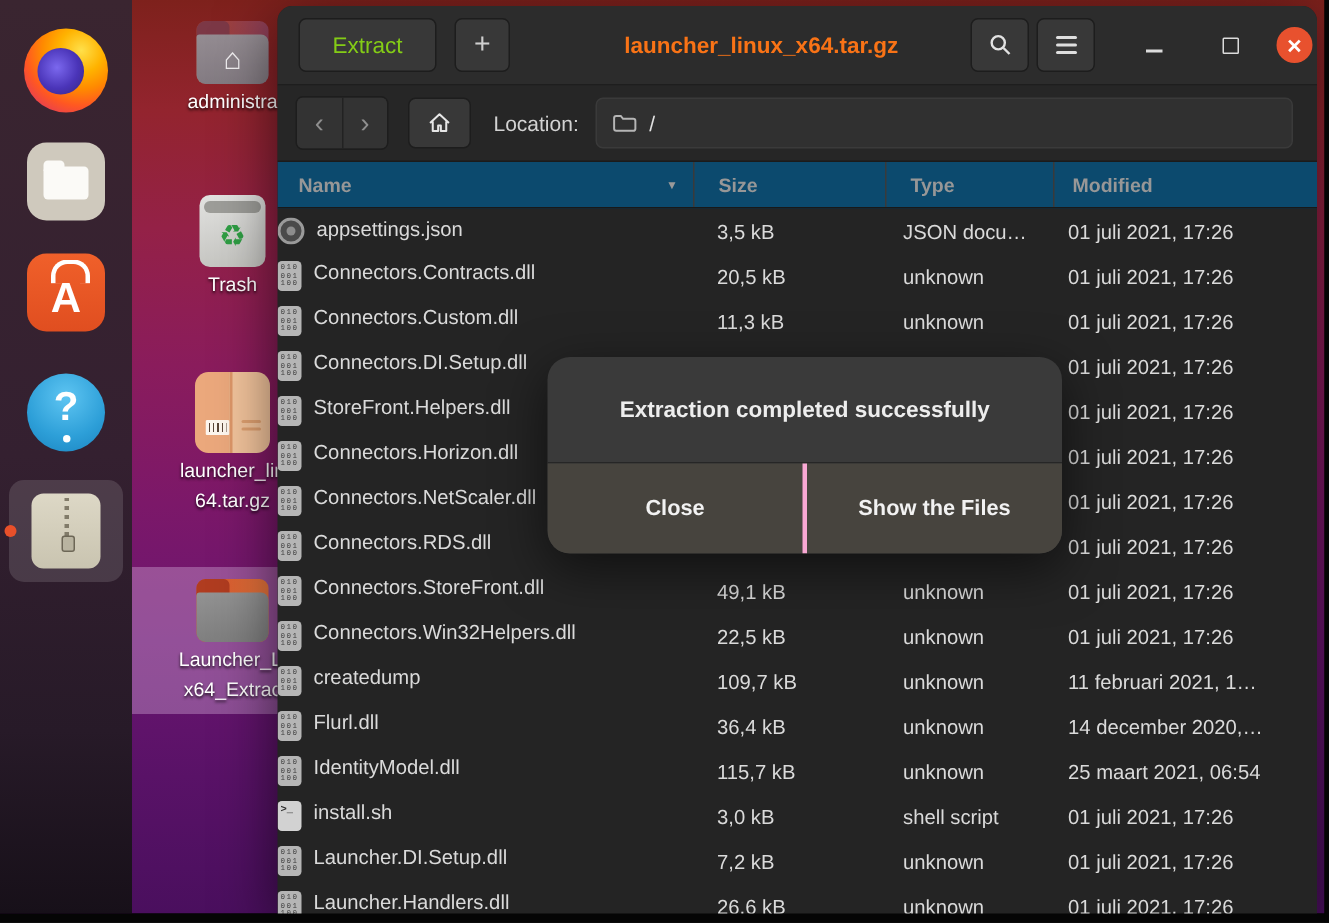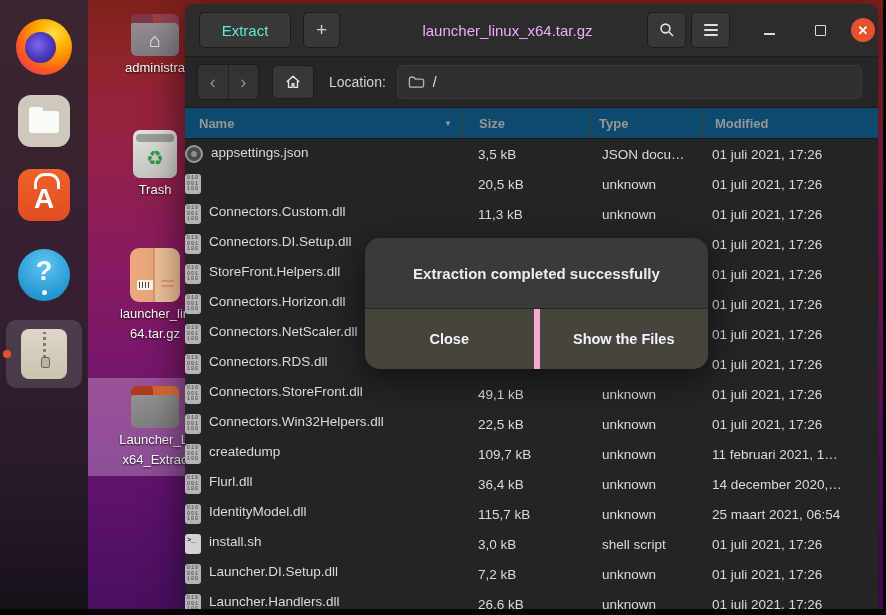--- a/index.html
+++ b/index.html
@@ -75,28 +75,28 @@
   .dpack .p1{bottom:20px;} .dpack .p2{bottom:15px;}
   
   .window{
     position:absolute;left:185px;top:4px;width:693px;height:606px;
     background:#242424;border-radius:10px 10px 0 0;overflow:hidden;
     box-shadow:0 10px 40px rgba(0,0,0,0.6);z-index:10;
     display:flex;flex-direction:column;color:#dcdcdc;
   }
   .titlebar{height:52px;background:#2c2c2c;border-bottom:1px solid #1e1e1e;position:relative;flex:0 0 auto;}
   .tb-btn{position:absolute;top:8px;height:36px;background:#383838;border:1px solid #1d1d1d;border-radius:5px;
-    color:#5eead4;font-size:15px;display:flex;align-items:center;justify-content:center;cursor:pointer;box-sizing:border-box;}
+    color:#84cc16;font-size:15px;display:flex;align-items:center;justify-content:center;cursor:pointer;box-sizing:border-box;}
   .btn-extract{left:14px;width:92px;}
   .btn-add{left:118px;width:37px;font-size:19px;color:#cfcfcf;}
   .btn-search{left:462px;width:39px;}
   .btn-menu{left:506px;width:39px;flex-direction:column;gap:3px;}
   .menu-bar{width:14px;height:2px;background:#dedede;border-radius:1px;}
   .win-title{position:absolute;left:152px;right:200px;top:0;height:52px;display:flex;align-items:center;justify-content:center;
-    font-weight:normal;font-size:15px;color:#f0abfc;white-space:nowrap;}
+    font-weight:bold;font-size:15px;color:#f97316;white-space:nowrap;}
   .ctl{position:absolute;top:14px;width:24px;height:24px;display:flex;align-items:center;justify-content:center;cursor:pointer;}
   .ctl-min{left:572px;} .ctl-max{left:623px;} 
   .min-glyph{width:11px;height:2px;background:#dcdcdc;margin-top:8px;}
   .max-glyph{width:9px;height:9px;border:1.5px solid #dcdcdc;border-radius:1px;}
   .ctl-close{left:666px;width:24px;height:24px;border-radius:50%;background:#e8512e;color:#fff;font-size:13px;font-weight:bold;}
   
   .toolbar{height:50px;background:#262626;border-bottom:1px solid #1b1b1b;display:flex;align-items:center;padding:0 16px 0 12px;flex:0 0 auto;gap:0;}
   .navpair{display:flex;width:60px;height:34px;border:1px solid #1d1d1d;border-radius:5px;overflow:hidden;flex:0 0 auto;}
   .navpair .nav{flex:1;background:#333;display:flex;align-items:center;justify-content:center;color:#8f8f8f;font-size:18px;cursor:pointer;}
   .navpair .nav + .nav{border-left:1px solid #222;}
@@ -104,21 +104,21 @@
     display:flex;align-items:center;justify-content:center;cursor:pointer;box-sizing:border-box;flex:0 0 auto;}
   .loc-label{margin-left:15px;font-size:14px;color:#d2d2d2;flex:0 0 auto;}
   .loc-input{margin-left:11px;flex:1;height:34px;background:#303030;border:1px solid #3a3a3a;border-radius:5px;
     display:flex;align-items:center;padding:0 10px;gap:8px;box-sizing:border-box;color:#e2e2e2;font-size:14px;cursor:text;}
   
   .colhead{height:30px;background:#0c4a6e;border-bottom:1px solid #191919;display:flex;flex:0 0 auto;
     font-size:13px;font-weight:bold;color:#979797;}
   .ch{display:flex;align-items:center;box-sizing:border-box;cursor:pointer;}
   .ch-name{width:277px;padding-left:14px;}
   .ch-size{width:128px;padding-left:16px;border-left:1px solid #3a3a3a;}
-  .ch-type{width:112px;padding-left:8px;border-left:1px solid #3a3a3a;}
+  .ch-type{width:112px;padding-left:16px;border-left:1px solid #3a3a3a;}
   .ch-mod{flex:1;padding-left:12px;border-left:1px solid #3a3a3a;}
   .sortarrow{margin-left:auto;margin-right:10px;font-size:8px;color:#9a9a9a;}
   
   .flist{flex:1;overflow:hidden;}
   .frow{height:30px;display:flex;align-items:center;font-size:13.5px;color:#dadada;cursor:default;}
   .c{box-sizing:border-box;white-space:nowrap;overflow:hidden;}
   .cname{width:277px;display:flex;align-items:flex-start;gap:8px;}
   .csize{width:128px;padding-left:16px;}
   .ctype{width:112px;padding-left:12px;}
   .cmod{flex:1;padding-left:10px;}
@@ -129,21 +129,21 @@
   .fi-json::after{content:"";position:absolute;left:4px;top:4px;width:6px;height:6px;border-radius:50%;background:#8d8d8d;}
   .fi-sh{width:16px;height:20px;border-radius:3px;background:#d2d2d2;color:#2a2a2a;font-size:7px;font-weight:bold;
     font-family:"Liberation Mono",monospace;padding:2px 0 0 2px;box-sizing:border-box;}
   
   .dialog{position:absolute;left:365px;top:238px;width:343px;height:131px;border-radius:15px;overflow:hidden;
     background:#3a3a3a;box-shadow:0 10px 34px rgba(0,0,0,0.55);z-index:20;display:flex;flex-direction:column;}
   .dlg-msg{flex:1;display:flex;align-items:center;justify-content:center;color:#ededed;font-size:15px;font-weight:bold;}
   .dlg-btns{height:60px;display:flex;border-top:1px solid #262626;flex:0 0 auto;}
   .dlg-btn{flex:1;background:#47443e;display:flex;align-items:center;justify-content:center;
     color:#f2f2f2;font-size:14.5px;font-weight:bold;cursor:pointer;}
-  .dlg-btn + .dlg-btn{border-left:6px solid #f9a8d4;}
+  .dlg-btn + .dlg-btn{border-left:3px solid #f9a8d4;}
   
   .frame-bottom{position:absolute;left:0;top:609px;width:886px;height:6px;background:#050505;z-index:40;}
   .frame-right{position:absolute;left:883px;top:0;width:3px;height:615px;background:#050505;z-index:40;}
 </style>
 </head>
 <body>
 
 <div class="desktop"></div>
 
 <div class="dock">
@@ -271,20 +271,21 @@
         <div class="c ctype">JSON docu…</div>
         <div class="c cmod">01 juli 2021, 17:26</div>
       </div>
       <div class="frow">
         <div class="c cname">
           <span class="ficon fi-bin">
             <i>010</i>
             <i>001</i>
             <i>100</i>
           </span>
+          <span class="ftext">Connectors.Contracts.dll</span>
         </div>
         <div class="c csize">20,5 kB</div>
         <div class="c ctype">unknown</div>
         <div class="c cmod">01 juli 2021, 17:26</div>
       </div>
       <div class="frow">
         <div class="c cname">
           <span class="ficon fi-bin">
             <i>010</i>
             <i>001</i>

